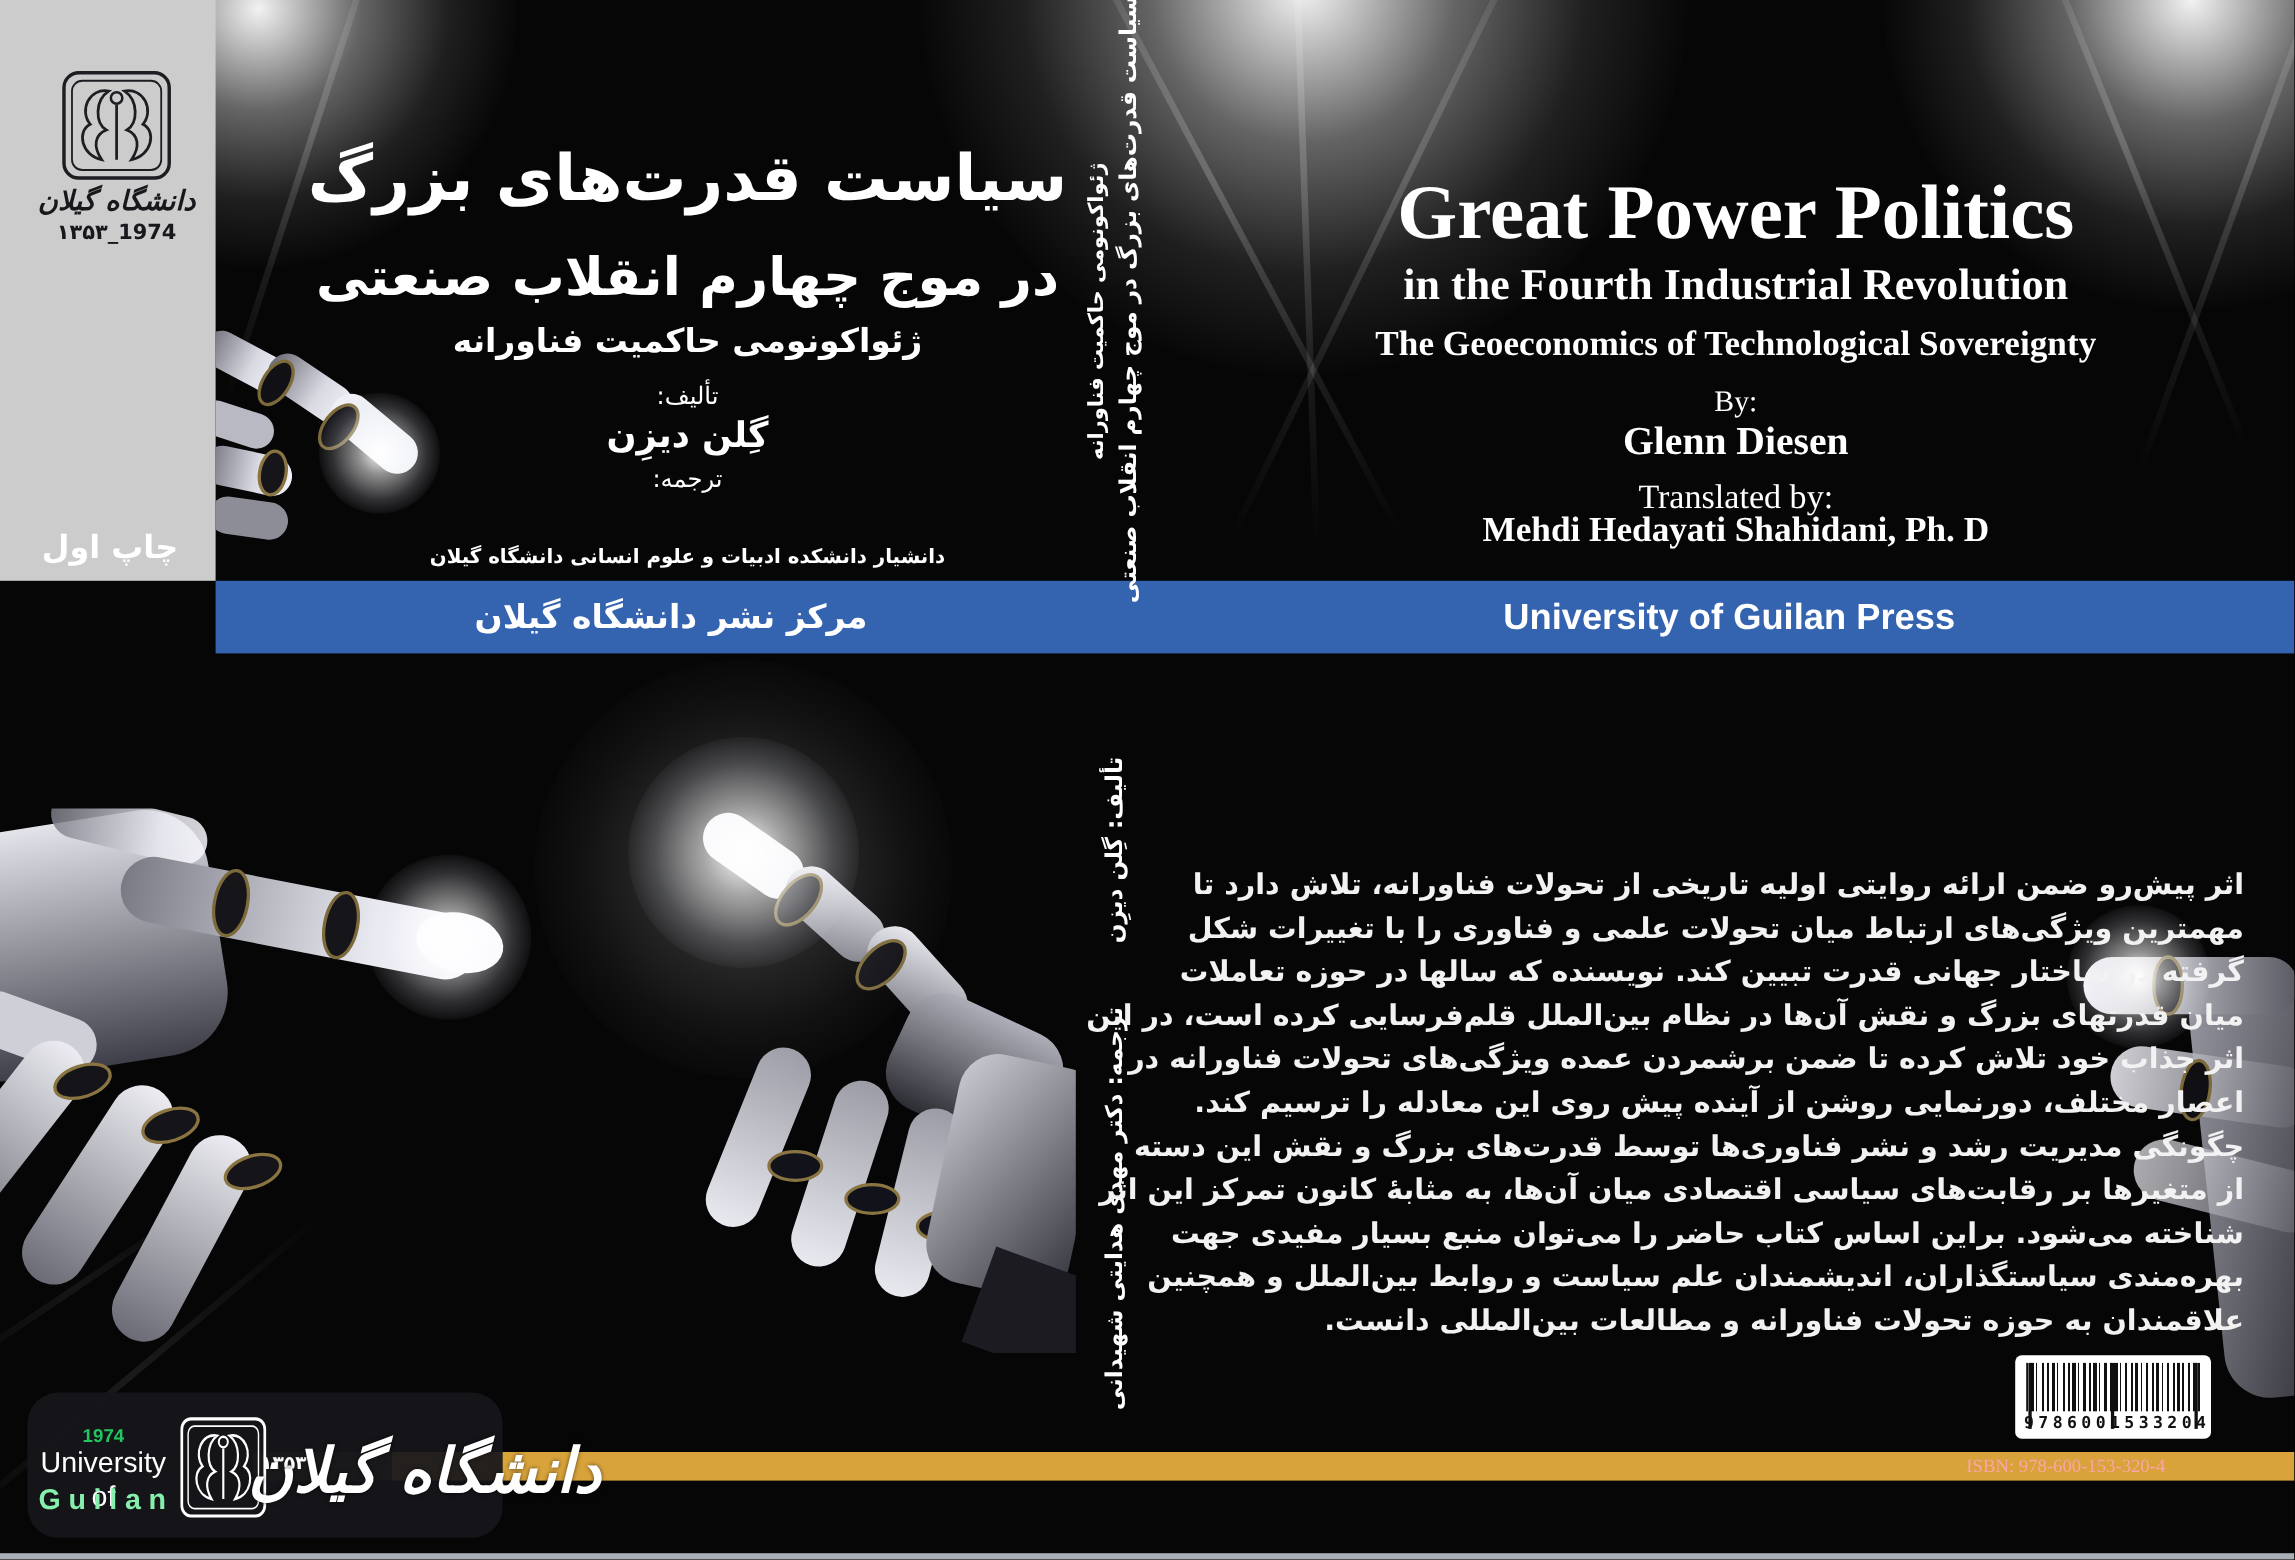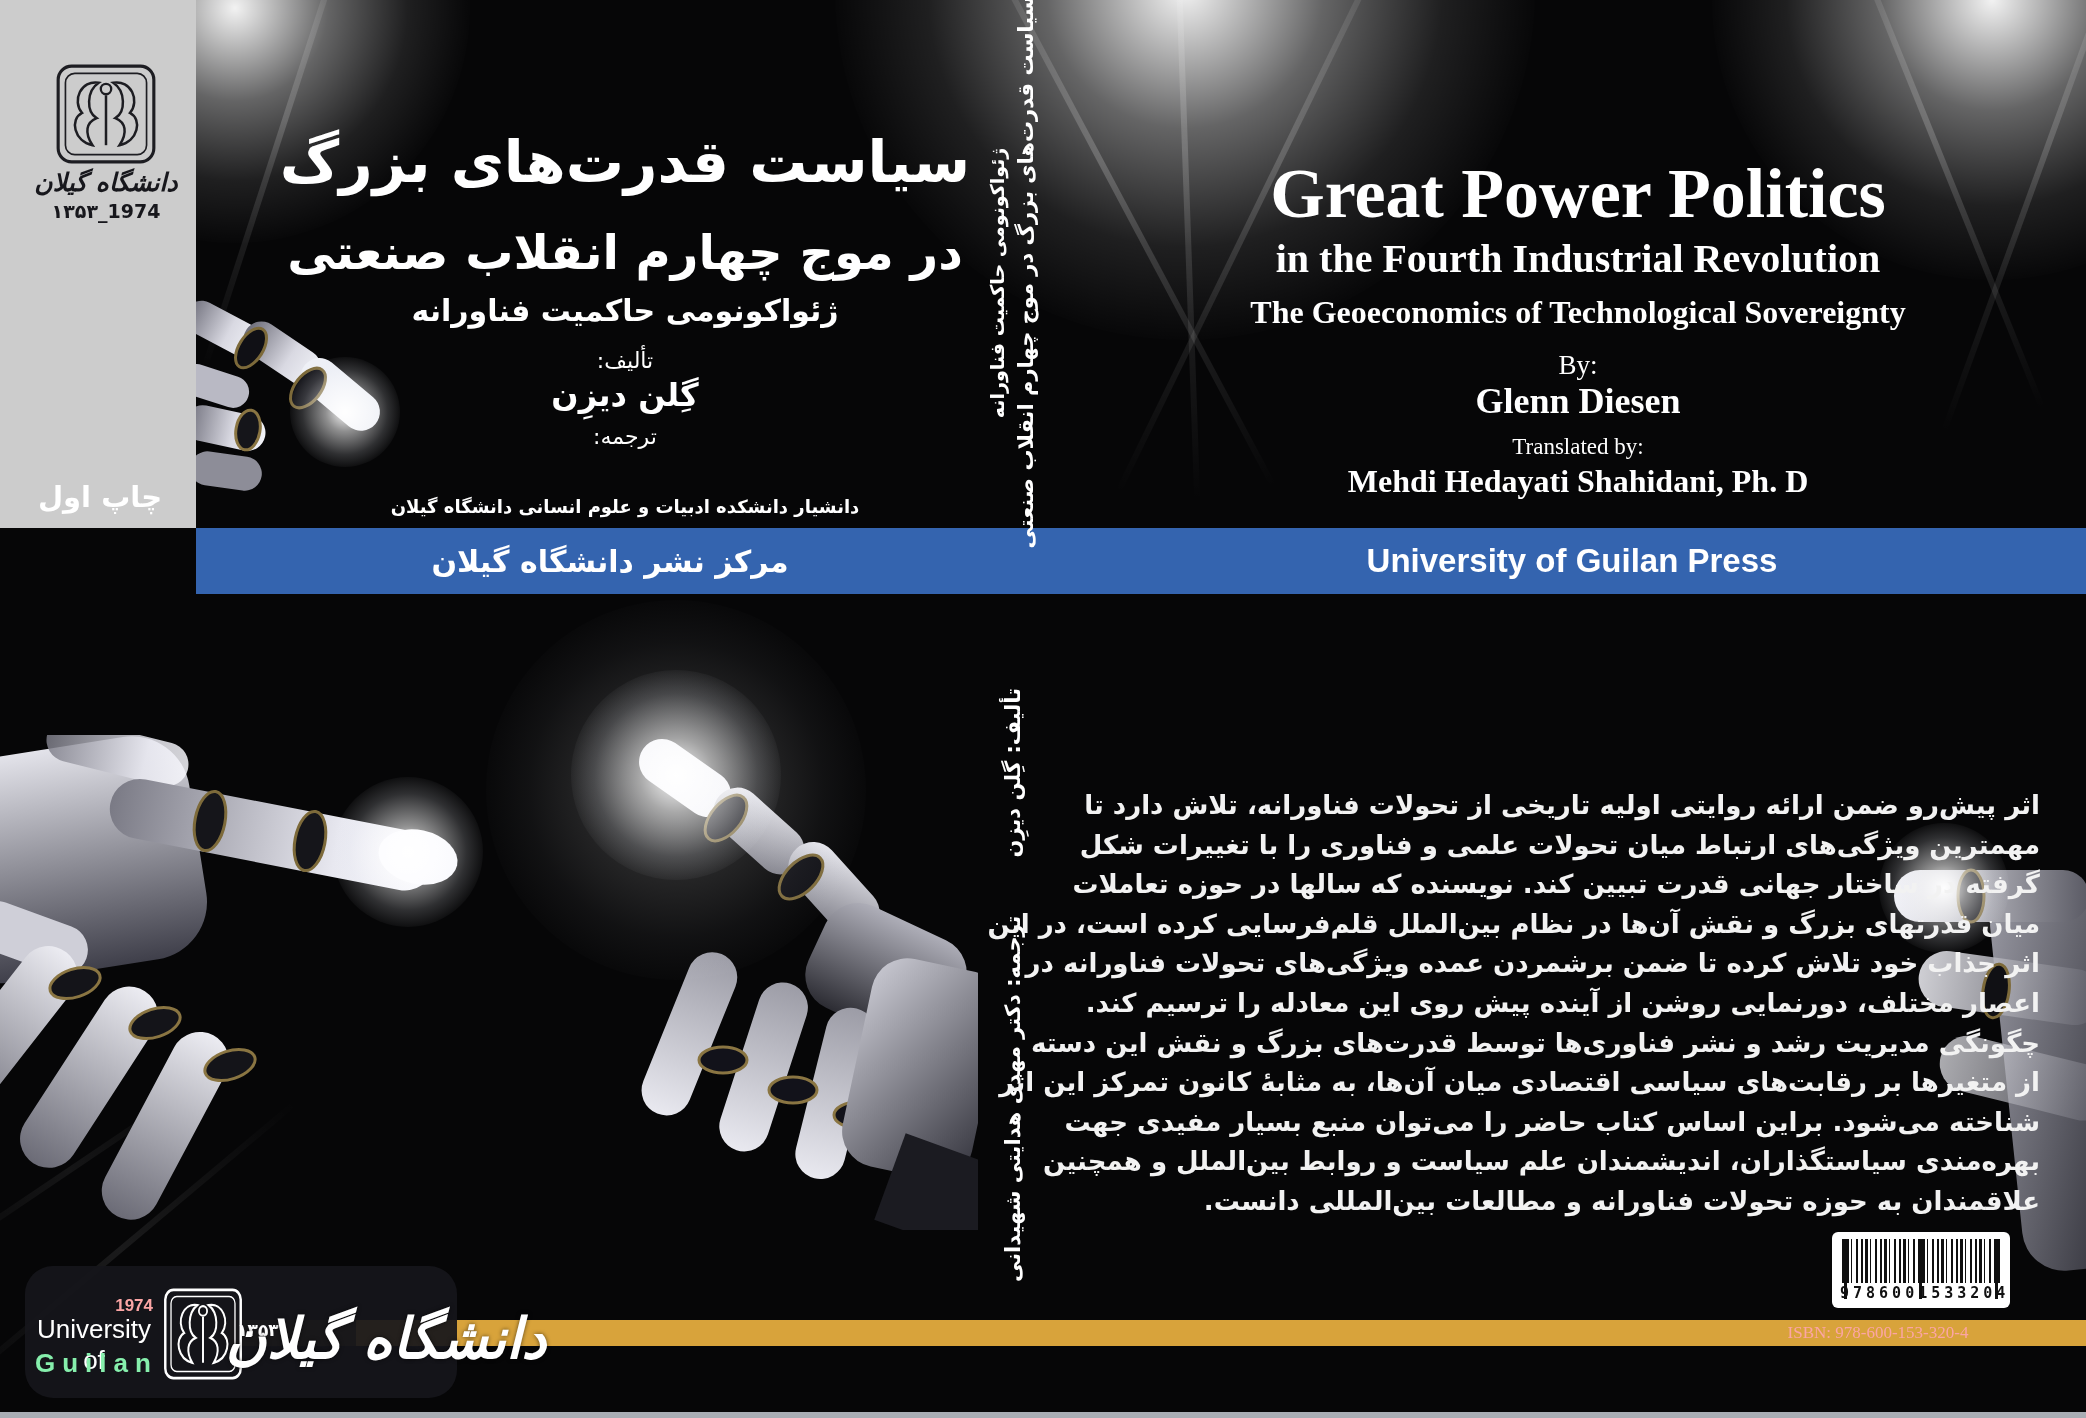--- a/index.html
+++ b/index.html
@@ -43,33 +43,33 @@
   #sp-sub{left:997px;top:283px;font-size:19px;font-weight:bold;}
   #sp-credits{left:1013px;top:985px;font-size:21px;font-weight:bold;}
   #sp-credits .gap-right{margin-left:58px;display:inline-block;}
   
   .fr{left:1120px;width:916px;text-align:center;color:#fff;z-index:5;}
   #fr-title{top:150px;font-size:70px;font-weight:bold;line-height:1.25;}
   #fr-sub{top:235px;font-size:40px;font-weight:bold;}
   #fr-tag{top:294px;font-size:32px;font-weight:bold;}
   #fr-by{top:350px;font-size:27px;}
   #fr-au{top:380px;font-size:36px;font-weight:bold;}
-  #fr-trl{top:434px;font-size:23px;}
+  #fr-trl{top:434px;font-size:31px;}
   #fr-tr{top:463px;font-size:32px;font-weight:bold;}
   
   #blurb{left:1146px;top:742px;width:894px;z-index:5;direction:rtl;color:#f2f2f2;margin-top:44px;}
   .blurb-line{font-size:26px;font-weight:bold;line-height:39.6px;height:39.6px;
     text-align:justify;text-align-last:justify;white-space:nowrap;}
   .blurb-line.last{text-align-last:right;}
   
   #gold-dim{left:230px;top:1320px;width:126px;height:26px;background:rgba(216,163,59,.35);z-index:2;}
   #gold-band{left:356px;top:1320px;width:1730px;height:26px;background:#d8a33b;z-index:2;}
   #plaque{left:25px;top:1266px;width:432px;height:132px;border-radius:28px;
           background:rgba(22,22,27,.93);z-index:3;}
-  #ft-year-en{left:35px;top:1296px;width:118px;text-align:right;font-size:17px;font-weight:bold;color:#fca5a5;z-index:4;
+  #ft-year-en{left:35px;top:1296px;width:118px;text-align:center;font-size:17px;font-weight:bold;color:#22c55e;z-index:4;
               font-family:"Liberation Sans",sans-serif;}
   #ft-univ1{left:35px;top:1314px;width:118px;text-align:center;font-size:26px;color:#fff;z-index:4;
             font-family:"Liberation Sans",sans-serif;}
   #ft-univ2{left:35px;top:1348px;width:118px;text-align:center;font-size:26px;font-weight:bold;
             letter-spacing:7px;color:#86efac;z-index:4;font-family:"Liberation Sans",sans-serif;}
   #ft-year-fa{left:258px;top:1330px;font-size:17px;font-weight:bold;color:#fff;z-index:5;}
   #ft-univ-fa{left:386px;top:1338px;font-size:56px;font-weight:bold;color:#fff;white-space:nowrap;z-index:5;
               font-style:italic;text-shadow:0 0 4px rgba(0,0,0,.6);}
   
   #barcode{left:1832px;top:1232px;width:178px;height:76px;background:#fff;border-radius:6px;z-index:4;}

